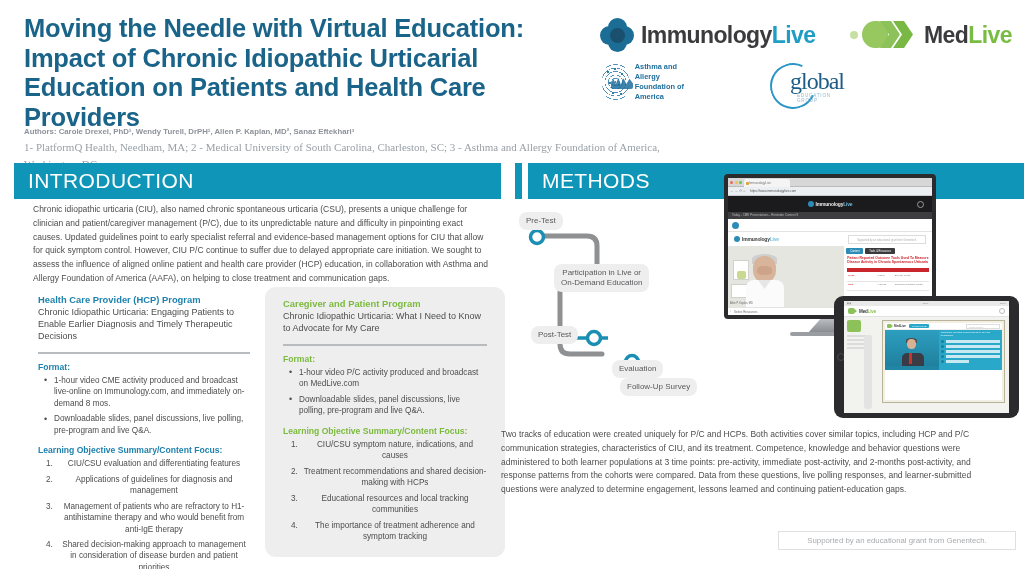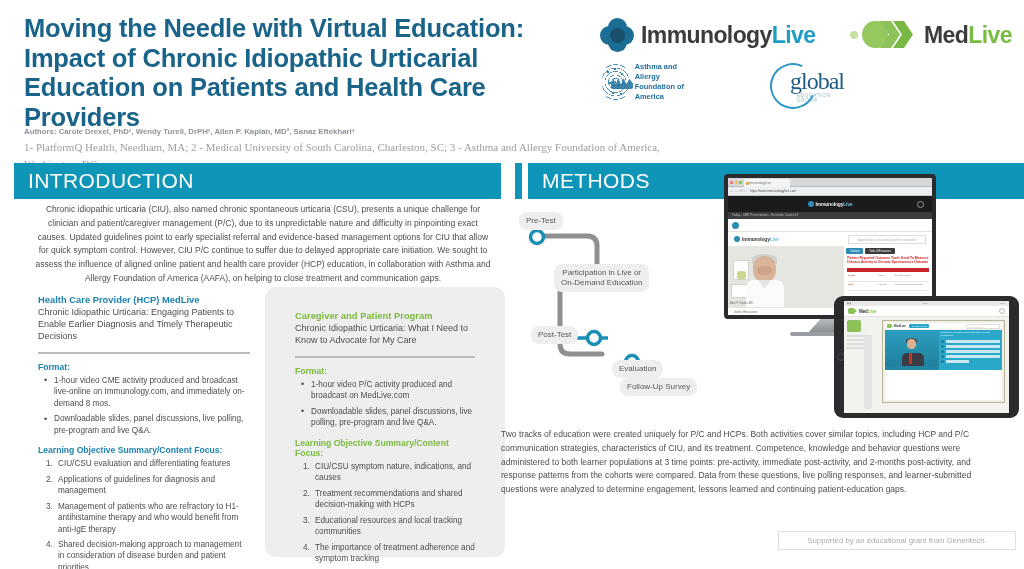--- a/index.html
+++ b/index.html
@@ -111,30 +111,30 @@
   }
   .sec-tab { position: absolute; width: 7px; height: 36px; background: #0e95b7; }
 
   #bar-intro { left: 14px; top: 163px; width: 487px; }
   #bar-methods { left: 528px; top: 163px; width: 496px; }
   #tab-methods { left: 515px; top: 163px; }
 
   
   .intro-body {
     position: absolute; left: 33px; top: 203px; width: 460px;
-    color: #4d4d4f; font-size: 8.5px; line-height: 1.62; text-align: center;
+    color: #4d4d4f; font-size: 8.5px; line-height: 1.62; text-align: left;
   }
 
   .prog-card {
     position: absolute; top: 287px; width: 240px; height: 270px;
   }
   #card-hcp { left: 24px; }
   #card-pc {
     left: 265px; background: #eeeeee;
-    border-radius: 11px; padding: 16px;
+    border-radius: 11px; padding: 4px;
   }
   .prog-inner { padding: 7px 14px 0 14px; }
   .prog-title { font-size: 9.4px; font-weight: bold; line-height: 1.25; }
   .prog-title.hcp { color: #1f82ad; }
   .prog-title.pc { color: #7bba3e; }
   .prog-sub {
     color: #4d4d4f; font-size: 9px; line-height: 1.33; margin-top: 1px;
   }
   .prog-rule { height: 2px; background: #b9bcbe; margin: 9px 0 8px 0; }
   .fmt-label { font-size: 8.6px; font-weight: bold; margin-bottom: 3px; }
@@ -144,21 +144,21 @@
   ul.fmt li {
     position: relative; padding-left: 11px; color: #4d4d4f;
     font-size: 8.2px; line-height: 1.4; margin-bottom: 4px;
   }
   ul.fmt li::before {
     content: "•"; position: absolute; left: 1px; top: -0.5px; color: #4d4d4f; font-size: 9px;
   }
   .lo-label { font-size: 8.6px; font-weight: bold; margin: 9px 0 3px 0; }
   .lo-label.hcp { color: #1f82ad; }
   .lo-label.pc { color: #7bba3e; }
-  ol.lo { list-style: none; counter-reset: lo; margin: 0 0 0 8px; padding: 0; }
+  ol.lo { list-style: none; counter-reset: lo; margin: 0 0 0 8px; padding: 0; text-align: center; }
   ol.lo li {
     counter-increment: lo; position: relative; padding-left: 12px;
     color: #4d4d4f; font-size: 8.2px; line-height: 1.4; margin-bottom: 4px;
   }
   ol.lo li::before {
     content: counter(lo) "."; position: absolute; left: 0; top: 0; color: #4d4d4f;
   }
 
   
   .flow { position: absolute; left: 512px; top: 204px; width: 210px; height: 205px; }
@@ -351,21 +351,21 @@
   </div>
 
   <div class="sec-bar" id="bar-intro">INTRODUCTION</div>
   <div class="sec-tab" id="tab-methods"></div>
   <div class="sec-bar" id="bar-methods">METHODS</div>
 
   <div class="intro-body">Chronic idiopathic urticaria (CIU), also named chronic spontaneous urticaria (CSU), presents a unique challenge for clinician and patient/caregiver management (P/C), due to its unpredictable nature and difficulty in pinpointing exact causes. Updated guidelines point to early specialist referral and evidence-based management options for CIU that allow for quick symptom control. However, CIU P/C continue to suffer due to delayed appropriate care initiation. We sought to assess the influence of aligned online patient and health care provider (HCP) education, in collaboration with Asthma and Allergy Foundation of America (AAFA), on helping to close treatment and communication gaps.</div>
 
   <div class="prog-card" id="card-hcp">
     <div class="prog-inner">
-      <div class="prog-title hcp">Health Care Provider (HCP) MedLive</div>
+      <div class="prog-title hcp">Health Care Provider (HCP) Program</div>
       <div class="prog-sub">Chronic Idiopathic Urticaria: Engaging Patients to Enable Earlier Diagnosis and Timely Therapeutic Decisions</div>
       <div class="prog-rule"></div>
       <div class="fmt-label hcp">Format:</div>
       <ul class="fmt">
         <li>1-hour video CME activity produced and broadcast live-online on Immunology.com, and immediately on-demand 8 mos.</li>
         <li>Downloadable slides, panel discussions, live polling, pre-program and live Q&amp;A.</li>
       </ul>
       <div class="lo-label hcp">Learning Objective Summary/Content Focus:</div>
       <ol class="lo">
         <li>CIU/CSU evaluation and differentiating features</li>

